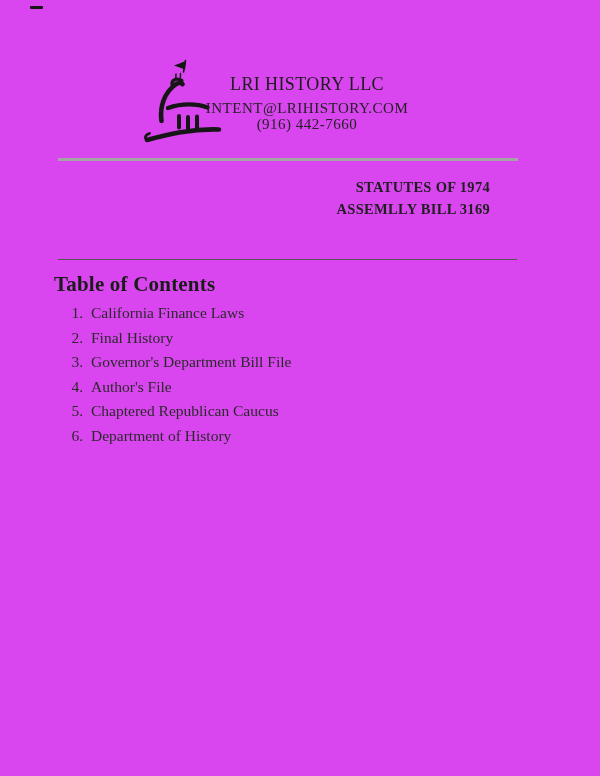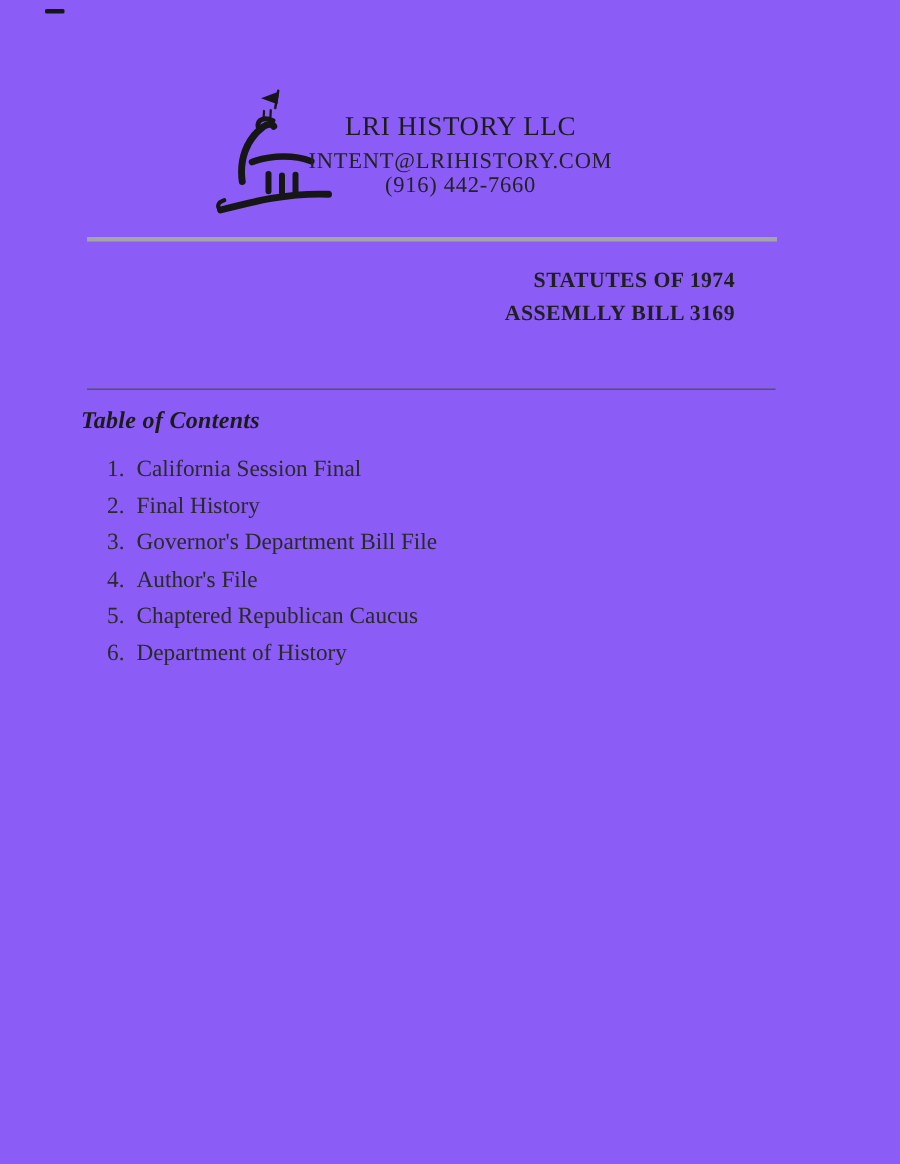--- a/index.html
+++ b/index.html
@@ -4,21 +4,21 @@
 <style>
   html, body {
     margin: 0;
     padding: 0;
     background: #ffffff;
   }
   .page {
     position: relative;
     width: 600px;
     height: 776px;
-    background: #8b5cf6;
+    background: #d946ef;
     font-family: "Liberation Serif", "DejaVu Serif", serif;
     color: #262626;
     overflow: hidden;
   }
   
   .corner-mark {
     position: absolute;
     left: 30px;
     top: 6px;
     width: 13px;
@@ -82,25 +82,24 @@
     left: 58px;
     top: 259px;
     width: 459px;
     height: 1px;
     background: #555555;
   }
   .toc-title {
     position: absolute;
     left: 54px;
     top: 272px;
-    font-size: 16px;
+    font-size: 21px;
     font-weight: bold;
     letter-spacing: 0.2px;
     color: #1b1b1b;
-    font-style: italic;
   }
   .toc-list {
     position: absolute;
     left: 70px;
     top: 305px;
   }
   .toc-item {
     display: flex;
     align-items: baseline;
     font-size: 15.5px;
@@ -168,21 +167,21 @@
     <div class="ref-line">ASSEMLLY BILL 3169</div>
   </div>
 
   <div class="rule-bottom"></div>
 
   <div class="toc-title">Table of Contents</div>
 
   <div class="toc-list">
     <div class="toc-item">
       <span class="toc-num">1.</span>
-      <span class="toc-label">California Session Final</span>
+      <span class="toc-label">California Finance Laws</span>
     </div>
     <div class="toc-item">
       <span class="toc-num">2.</span>
       <span class="toc-label">Final History</span>
     </div>
     <div class="toc-item">
       <span class="toc-num">3.</span>
       <span class="toc-label">Governor's Department Bill File</span>
     </div>
     <div class="toc-item">

